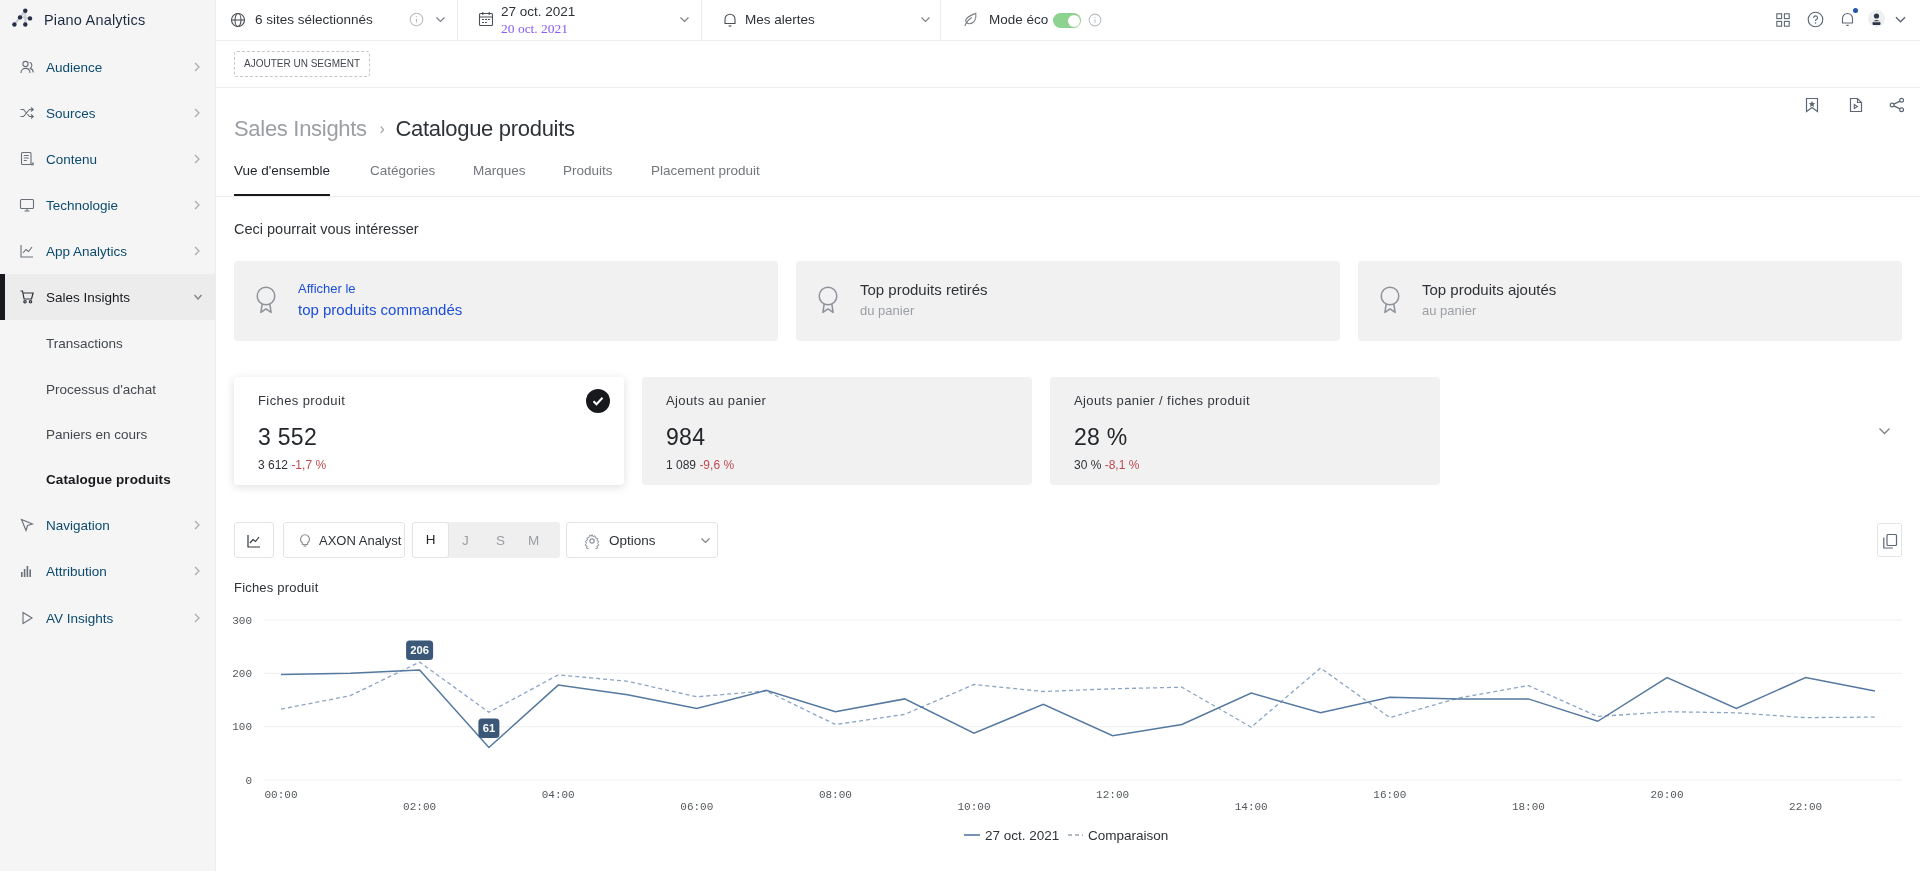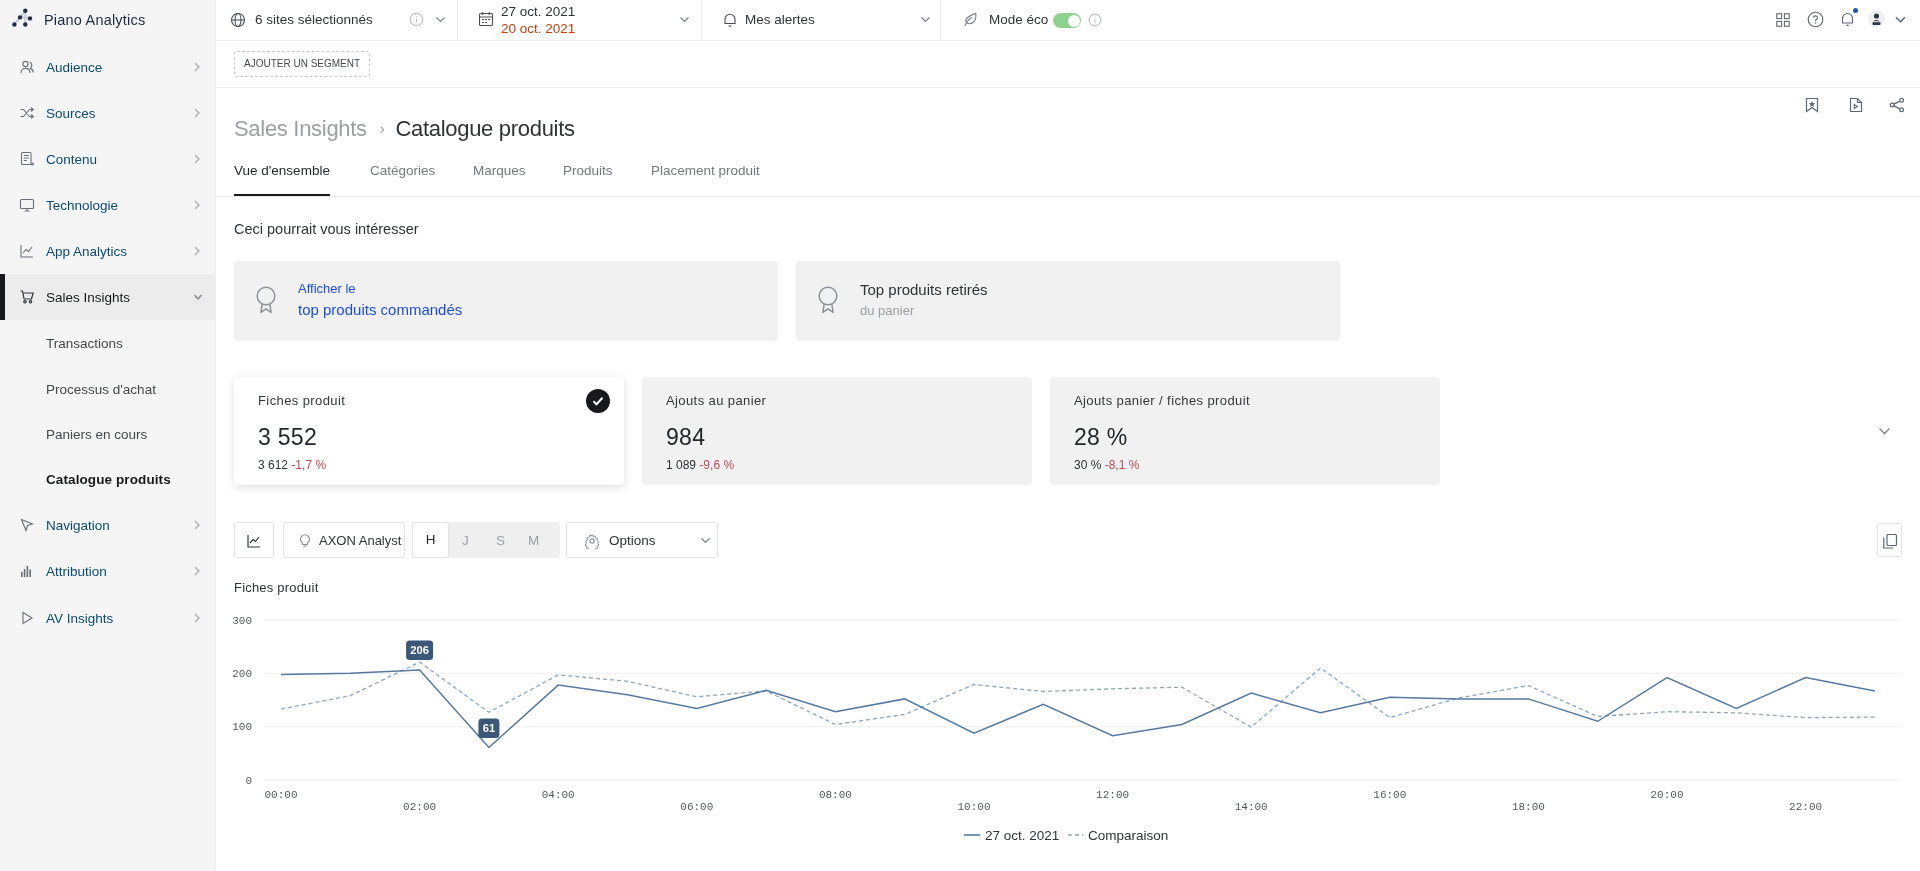--- a/index.html
+++ b/index.html
@@ -18,21 +18,21 @@
   .mitem .mchev { position:absolute; left:193px; top:17px; }
   .mitem.sel { background:#ececec; }
   .mitem.sel::before { content:""; position:absolute; left:0; top:0; width:5px; height:46px; background:#17191c; }
   .msub { position:absolute; left:46px; width:170px; font-size:13.5px; color:#43484e; white-space:nowrap;}
   .msub.active { color:#17191c; font-weight:bold; letter-spacing:.1px;}
   
   #topbar { position:absolute; left:216px; top:0; width:1704px; height:41px; background:#fff;
     border-bottom:1px solid #ececec; }
   .tb-sec { position:absolute; top:0; height:40px; border-right:1px solid #ececec; }
   .tb-text { font-size:13.5px; color:#2e3338; }
-  .tb-gray { color:#c2410c; }
+  .tb-gray { color:#8b5cf6;font-family:Liberation Serif, serif; }
   
   #segbar { position:absolute; left:216px; top:41px; width:1704px; height:47px; background:#fff;
     border-bottom:1px solid #ececec; }
   #segbtn { position:absolute; left:18px; top:10px; height:26px; padding:0 9px;
     border:1px dashed #c4c6c8; border-radius:3px; font-size:10px; letter-spacing:0;
     color:#43484e; line-height:24px; background:#fff;}
   
   #content { position:absolute; left:216px; top:88px; width:1704px; height:783px; background:#fff; }
   .crumb-gray { color:#9b9fa3; }
   .crumb-dark { color:#2e3338; }
@@ -299,20 +299,28 @@
     <div class="abs" style="left:64px; top:20px; font-size:13px; color:#1d4ed8;">Afficher le</div>
     <div class="abs" style="left:64px; top:40px; font-size:15px; color:#1d4ed8;">top produits commandés</div>
   </div>
   <div class="promo" style="left:580px;">
     <svg class="award" viewBox="0 0 22 28" fill="none" stroke="#8d929a" stroke-width="1.5">
       <circle cx="11" cy="10" r="8.8"></circle>
         <path d="M7.2 17.8 L5.9 26.4 L11 22.9 L16.1 26.4 L14.8 17.8" stroke-linejoin="round"></path>
     </svg>
     <div class="abs" style="left:64px; top:20px; font-size:15px; color:#2e3338;">Top produits retirés</div>
     <div class="abs" style="left:64px; top:42px; font-size:13px; color:#9b9fa3;">du panier</div>
+  </div>
+  <div class="promo" style="left:1142px;">
+    <svg class="award" viewBox="0 0 22 28" fill="none" stroke="#8d929a" stroke-width="1.5">
+      <circle cx="11" cy="10" r="8.8"></circle>
+        <path d="M7.2 17.8 L5.9 26.4 L11 22.9 L16.1 26.4 L14.8 17.8" stroke-linejoin="round"></path>
+    </svg>
+    <div class="abs" style="left:64px; top:20px; font-size:15px; color:#2e3338;">Top produits ajoutés</div>
+    <div class="abs" style="left:64px; top:42px; font-size:13px; color:#9b9fa3;">au panier</div>
   </div>
 
   <div class="kpi sel" style="left:18px;">
     <div class="ktitle">Fiches produit</div>
     <div class="knum">3 552</div>
     <div class="ksub">3 612 <span class="neg">-1,7 %</span></div>
     <div class="abs" style="right:14px; top:12px; width:24px; height:24px; border-radius:50%; background:#17191c;">
       <svg width="24" height="24" viewBox="0 0 24 24">
           <path d="M7.5 12.2 l3 3 l6-6.4" stroke="#fff" stroke-width="2" fill="none"></path>
         </svg>

